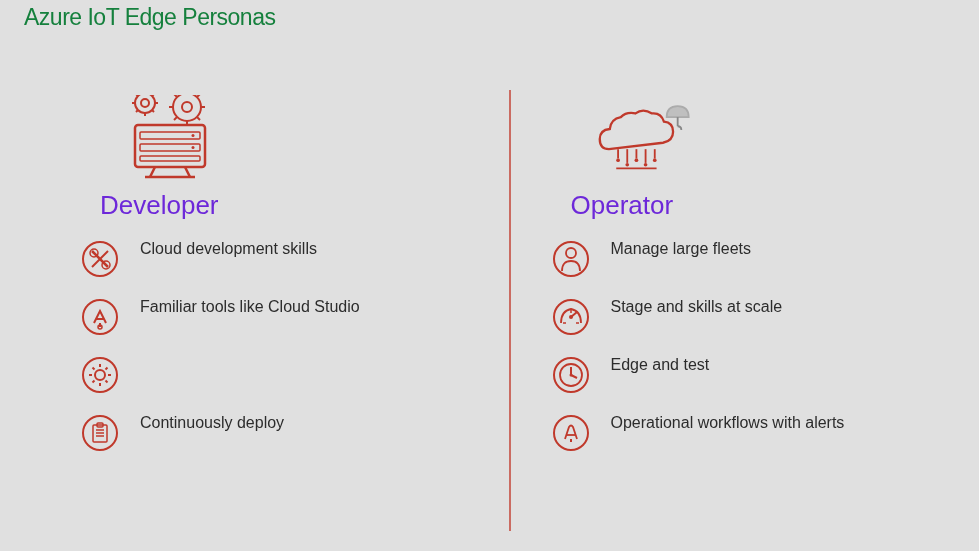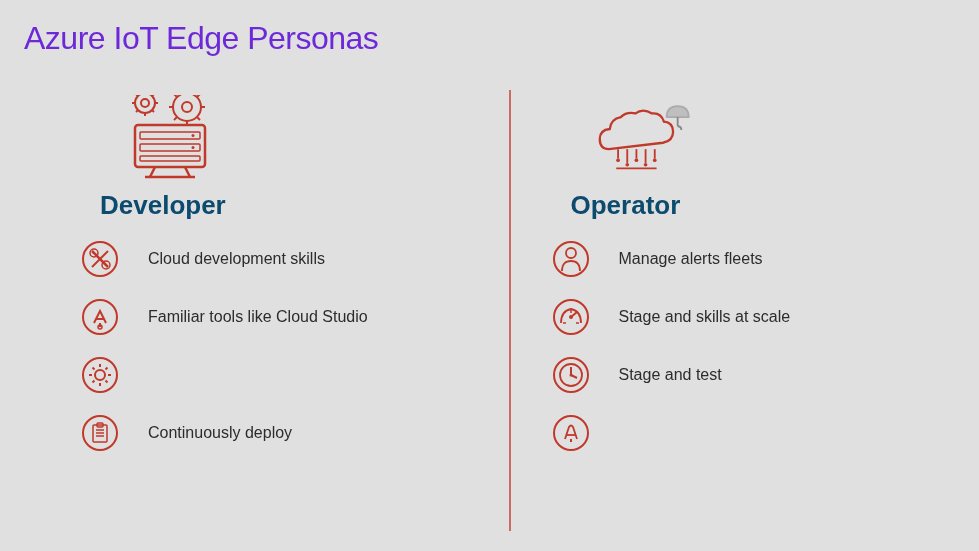--- a/index.html
+++ b/index.html
@@ -8,25 +8,25 @@
       width: 979px;
       height: 551px;
       background-color: #e0e0e0;
       font-family: 'Segoe UI', Arial, sans-serif;
       overflow: hidden;
       position: relative;
     }
 
     .page-title {
       position: absolute;
-      top: 20px;
+      top: 4px;
       left: 24px;
-      font-size: 32px;
+      font-size: 23px;
       font-weight: 300;
-      color: #6d28d9;
+      color: #15803d;
       letter-spacing: -0.5px;
     }
 
     .main-content {
       position: absolute;
       top: 80px;
       left: 0;
       right: 0;
       bottom: 0;
       display: flex;
@@ -64,36 +64,36 @@
       width: 140px;
       height: 100px;
       display: flex;
       align-items: center;
       justify-content: center;
       margin-left: 20px;
     }
 
     .persona-title {
       font-size: 26px;
-      font-weight: 700;
-      color: #0c4a6e;
+      font-weight: 400;
+      color: #6d28d9;
       margin-bottom: 18px;
       margin-left: 20px;
     }
 
     .items-list {
       list-style: none;
       width: 100%;
     }
 
     .list-item {
       display: flex;
-      align-items: center;
+      align-items: flex-start;
       margin-bottom: 18px;
-      gap: 28px;
+      gap: 20px;
     }
 
     .item-icon {
       width: 40px;
       height: 40px;
       flex-shrink: 0;
     }
 
     .item-text {
       font-size: 16px;
@@ -261,21 +261,21 @@
 
       <li class="list-item">
         <div class="item-icon">
           <svg viewBox="0 0 40 40" fill="none" xmlns="http://www.w3.org/2000/svg">
             <circle cx="20" cy="20" r="17" stroke="#c0392b" stroke-width="2" fill="none"></circle>
 
             <circle cx="20" cy="14" r="5" stroke="#c0392b" stroke-width="1.8" fill="none"></circle>
             <path d="M11 32 Q11 22 20 22 Q29 22 29 32" stroke="#c0392b" stroke-width="1.8" fill="none"></path>
           </svg>
         </div>
-        <span class="item-text">Manage alerts fleets</span>
+        <span class="item-text">Manage large fleets</span>
       </li>
 
       <li class="list-item">
         <div class="item-icon">
           <svg viewBox="0 0 40 40" fill="none" xmlns="http://www.w3.org/2000/svg">
             <circle cx="20" cy="20" r="17" stroke="#c0392b" stroke-width="2" fill="none"></circle>
 
             <path d="M10 26 Q10 14 20 12 Q30 14 30 26" stroke="#c0392b" stroke-width="1.8" fill="none"></path>
             <line x1="20" y1="20" x2="26" y2="15" stroke="#c0392b" stroke-width="2"></line>
             <circle cx="20" cy="20" r="2" fill="#c0392b"></circle>
@@ -291,30 +291,31 @@
         <div class="item-icon">
           <svg viewBox="0 0 40 40" fill="none" xmlns="http://www.w3.org/2000/svg">
             <circle cx="20" cy="20" r="17" stroke="#c0392b" stroke-width="2" fill="none"></circle>
 
             <circle cx="20" cy="20" r="11" stroke="#c0392b" stroke-width="1.8" fill="none"></circle>
             <line x1="20" y1="12" x2="20" y2="20" stroke="#c0392b" stroke-width="2"></line>
             <line x1="20" y1="20" x2="26" y2="23" stroke="#c0392b" stroke-width="2"></line>
             <circle cx="20" cy="20" r="1.5" fill="#c0392b"></circle>
           </svg>
         </div>
-        <span class="item-text">Stage and test</span>
+        <span class="item-text">Edge and test</span>
       </li>
 
       <li class="list-item">
         <div class="item-icon">
           <svg viewBox="0 0 40 40" fill="none" xmlns="http://www.w3.org/2000/svg">
             <circle cx="20" cy="20" r="17" stroke="#c0392b" stroke-width="2" fill="none"></circle>
 
             <path d="M14 26 L18 14 Q20 11 22 14 L26 26" stroke="#c0392b" stroke-width="1.8" fill="none"></path>
             <line x1="16" y1="22" x2="24" y2="22" stroke="#c0392b" stroke-width="1.8"></line>
             <line x1="20" y1="26" x2="20" y2="29" stroke="#c0392b" stroke-width="2"></line>
           </svg>
         </div>
+        <span class="item-text">Operational workflows with alerts</span>
       </li>
     </ul>
   </div>
 
 </div>
 
 </body></html>

